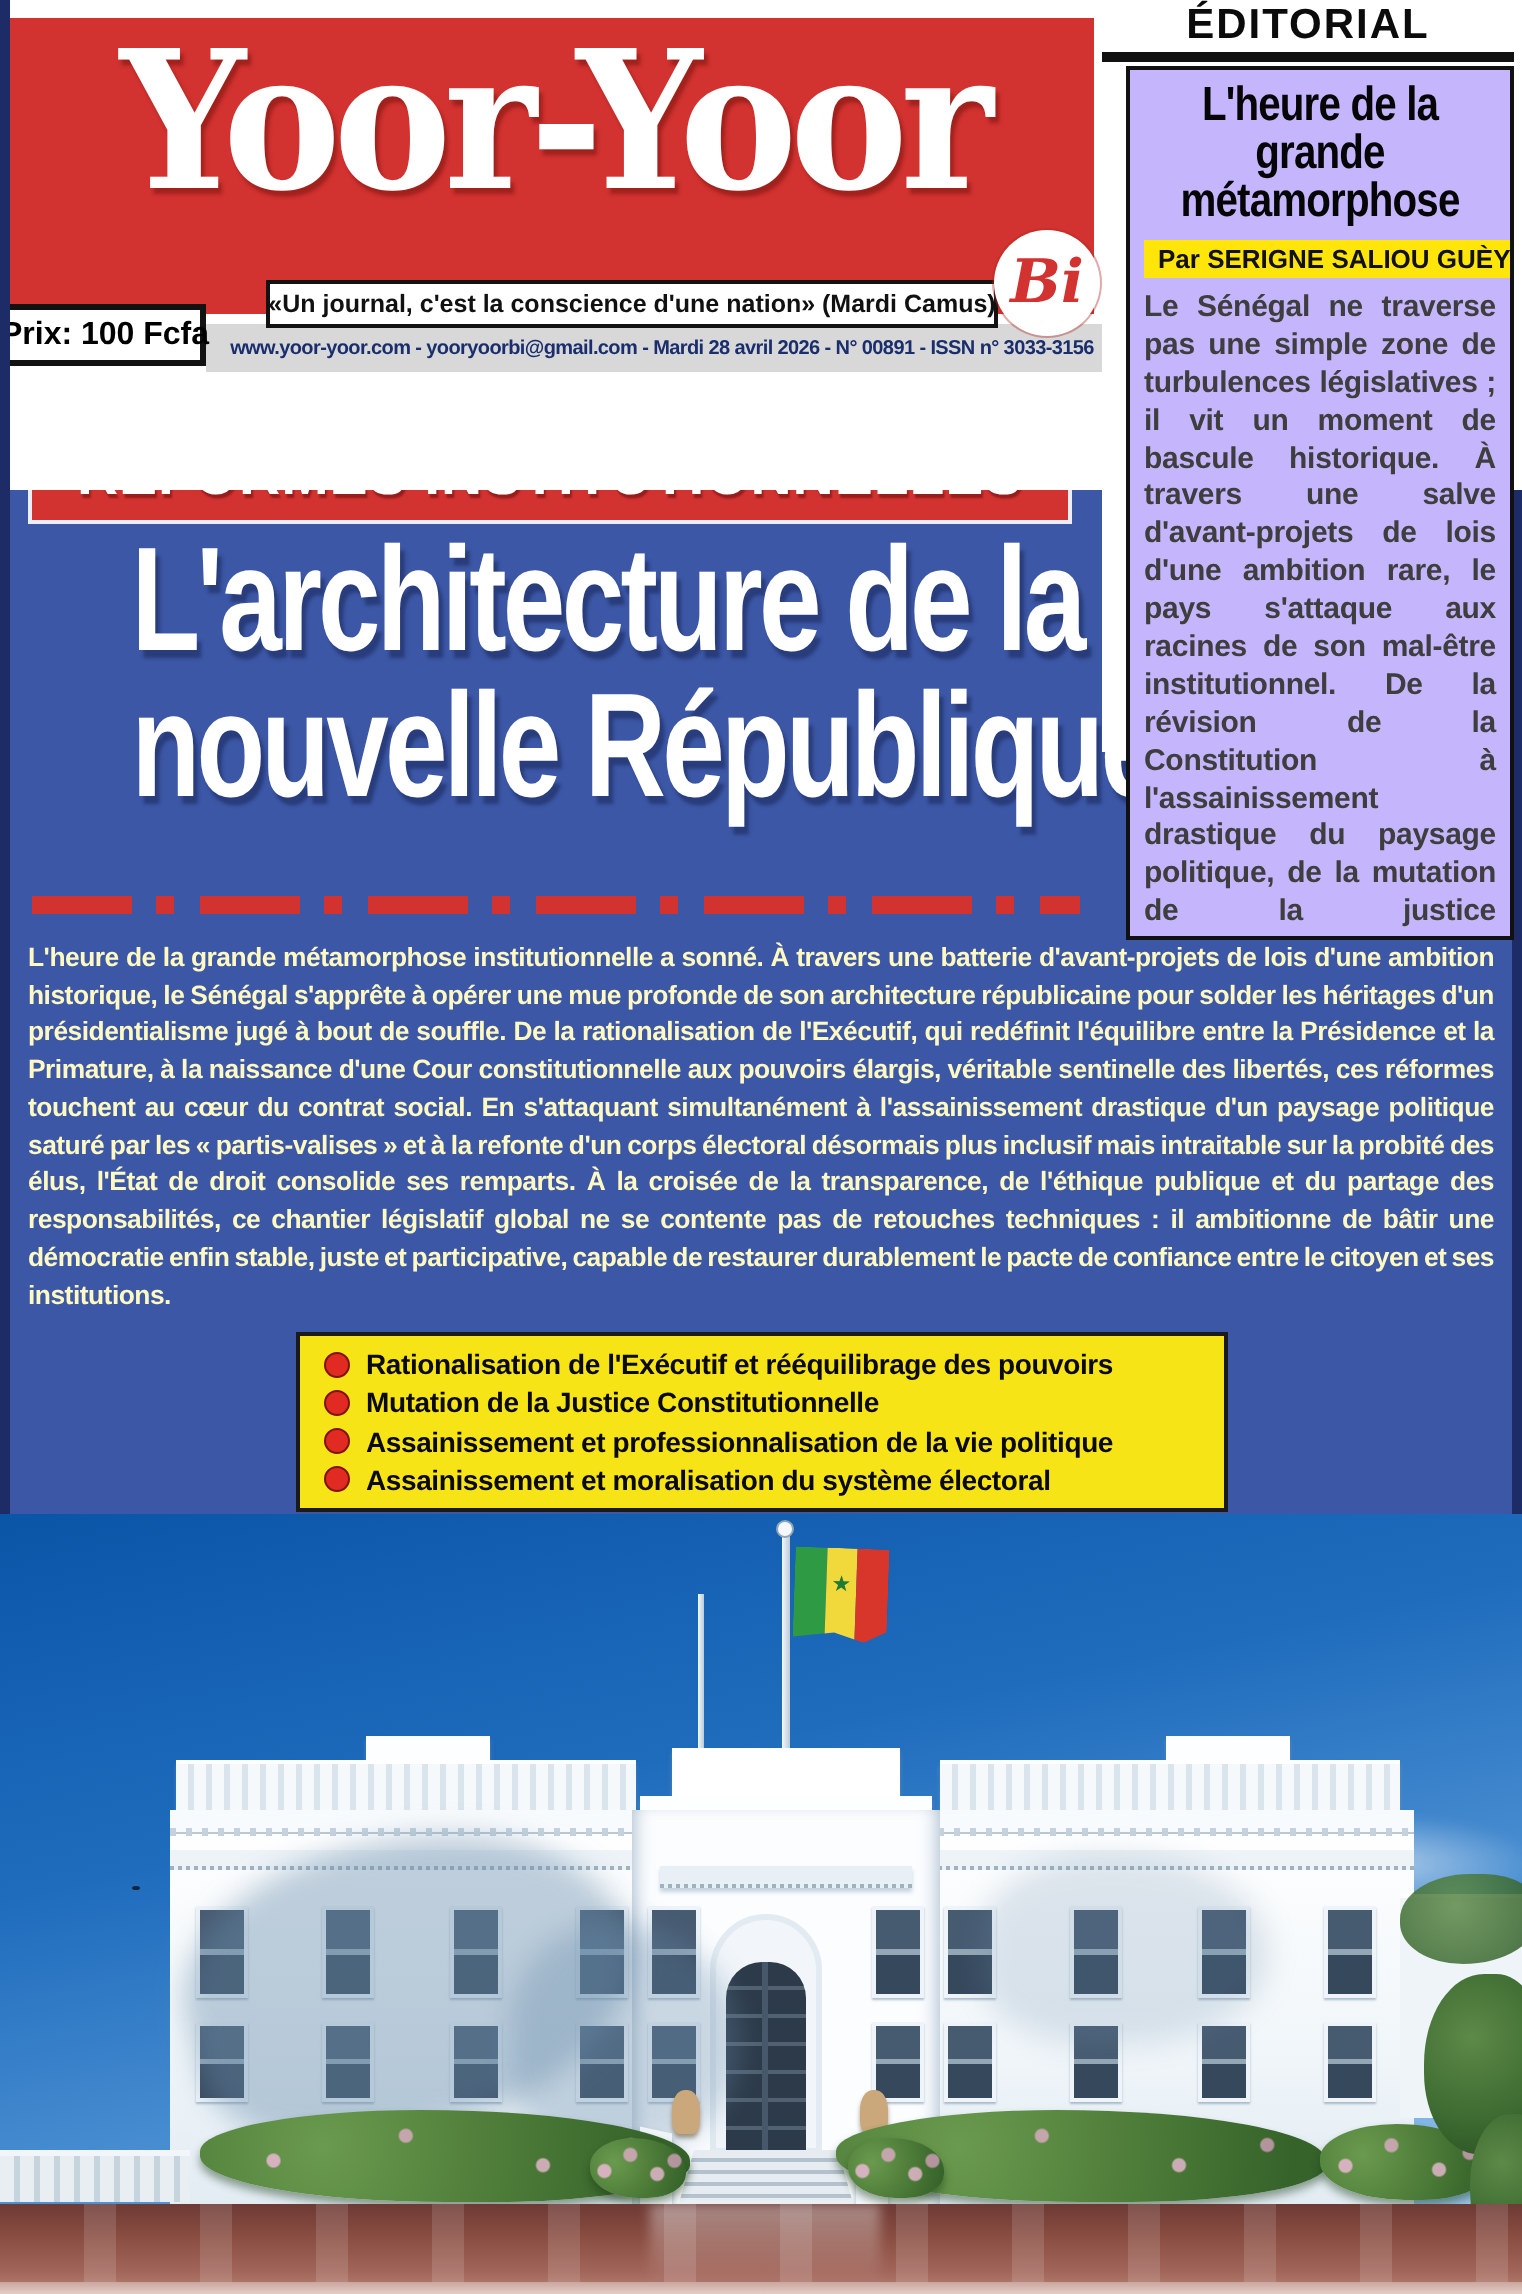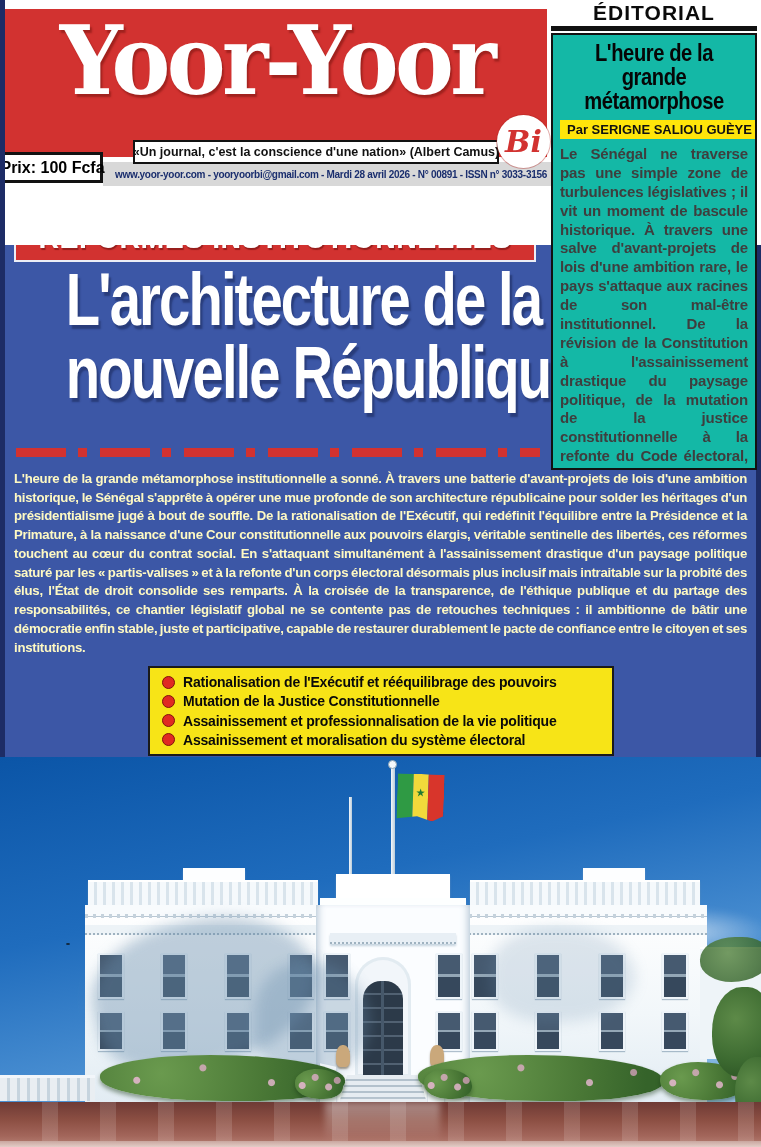--- a/index.html
+++ b/index.html
@@ -33,21 +33,21 @@
   .lead{position:absolute;left:14px;top:269px;width:733px;color:#fef9c3;font-size:13.2px;line-height:1.42;letter-spacing:-.25px;word-spacing:-1px;text-align:justify;font-weight:bold;}
   .bullet-box{position:absolute;left:148px;top:465px;width:466px;height:90px;background:#f7e417;border:2px solid #1a1a1a;padding:6px 12px;display:flex;flex-direction:column;justify-content:space-between;}
   .bullet-row{display:flex;align-items:center;gap:8px;}
   .bullet-dot{width:13px;height:13px;border-radius:50%;background:#e02a22;border:1.5px solid #7e120c;flex:0 0 auto;}
   .bullet-row span.bt{font-weight:bold;font-size:14px;color:#0a0a0a;letter-spacing:-.2px;white-space:nowrap;}
 
   
   .editorial{position:absolute;left:551px;top:0;width:206px;height:376px;background:#fff;z-index:5;}
   .edi-head{text-align:center;font-weight:bold;font-size:21px;letter-spacing:1px;color:#0b0b0b;padding-top:1px;}
   .edi-rule{height:5px;background:#111;margin-top:1px;}
-  .edi-box{border:2.5px solid #111;background:#14b8a6;height:437px;margin-top:2px;padding:4px 7px;overflow:hidden;}
+  .edi-box{border:2.5px solid #111;background:#c4b5fd;height:437px;margin-top:2px;padding:4px 7px;overflow:hidden;margin-left:12px;}
   .edi-title{text-align:center;font-weight:bold;font-size:24px;line-height:1.0;color:#060606;transform:scaleX(.84);transform-origin:center top;letter-spacing:-.5px;margin:2px 0 0;}
   .edi-byline{display:table;margin:7px auto 6px;background:#ffe50a;padding:2px 7px;font-weight:bold;font-size:13px;color:#111;white-space:nowrap;}
   .edi-body{font-weight:bold;font-size:15px;line-height:1.26;color:#3e3e3e;text-align:justify;letter-spacing:-.15px;hyphens:auto;}
 
   
   .photo{position:absolute;left:0;top:757px;width:761px;height:390px;overflow:hidden;z-index:2;}
   .sky{position:absolute;inset:0;background:linear-gradient(168deg,#0b55a7 0%,#1f6cbd 35%,#4f93d4 65%,#8abbe6 85%,#b9d8ef 100%);}
   .cloud{position:absolute;left:610px;top:150px;width:160px;height:50px;background:radial-gradient(ellipse at center,rgba(255,255,255,.55),rgba(255,255,255,0) 70%);filter:blur(3px);}
   .bird{position:absolute;width:4px;height:2px;background:rgba(15,25,35,.85);border-radius:50%;}
   .pole{position:absolute;width:3px;background:linear-gradient(90deg,#f4f8fb,#b9cbd9);}
@@ -90,21 +90,21 @@
 <div id="page" data-name="newspaper-front-page">
 
   <div class="masthead" data-name="masthead">
     <div class="mast-red" data-name="masthead-red-block">
       <div class="logo" data-name="newspaper-title">Yoor-Yoor</div>
     </div>
     <div class="bi-circle" data-name="bi-badge">
       <span data-name="bi-badge-text">Bi</span>
     </div>
     <div class="tagline-box" data-name="tagline-box">
-      <span data-name="tagline-text">«Un journal, c'est la conscience d'une nation» (Albert Camus)</span>
+      <span data-name="tagline-text">«Un journal, c'est la conscience d'une nation» (Mardi Camus)</span>
     </div>
     <div class="price-box" data-name="price-box">
       <span data-name="price-text">Prix: 100 Fcfa</span>
     </div>
     <div class="info-strip" data-name="publication-info-strip">
       <span data-name="publication-info-text">www.yoor-yoor.com  -  yooryoorbi@gmail.com - Mardi 28 avril 2026 - N° 00891 - ISSN n° 3033-3156</span>
     </div>
   </div>
 
   <div class="left-edge" data-name="page-left-edge"></div>

